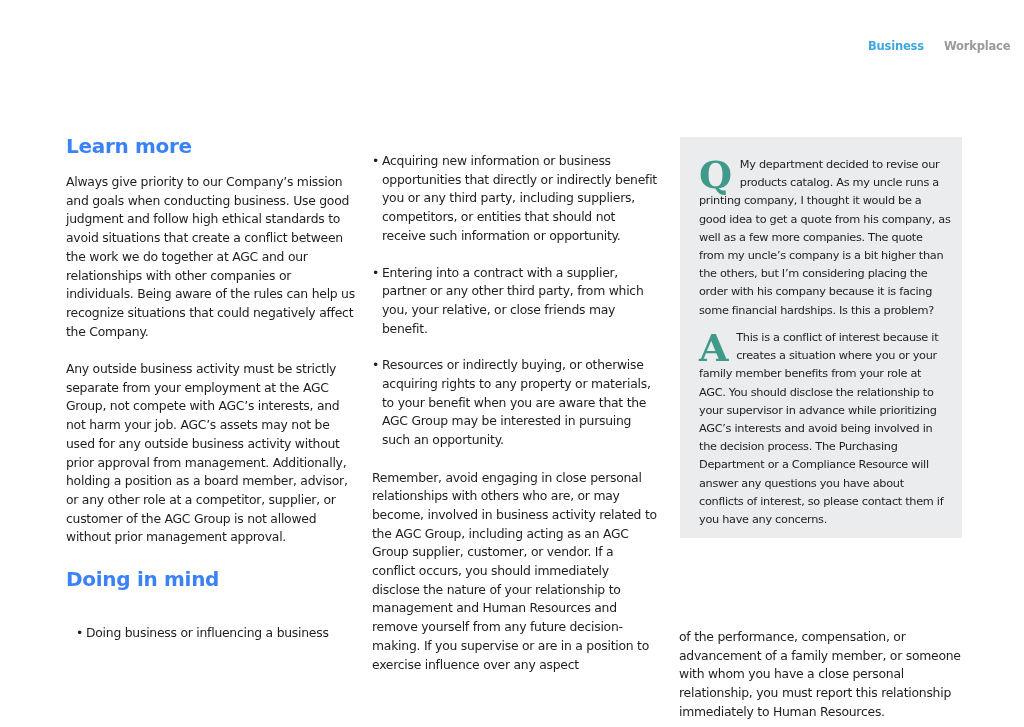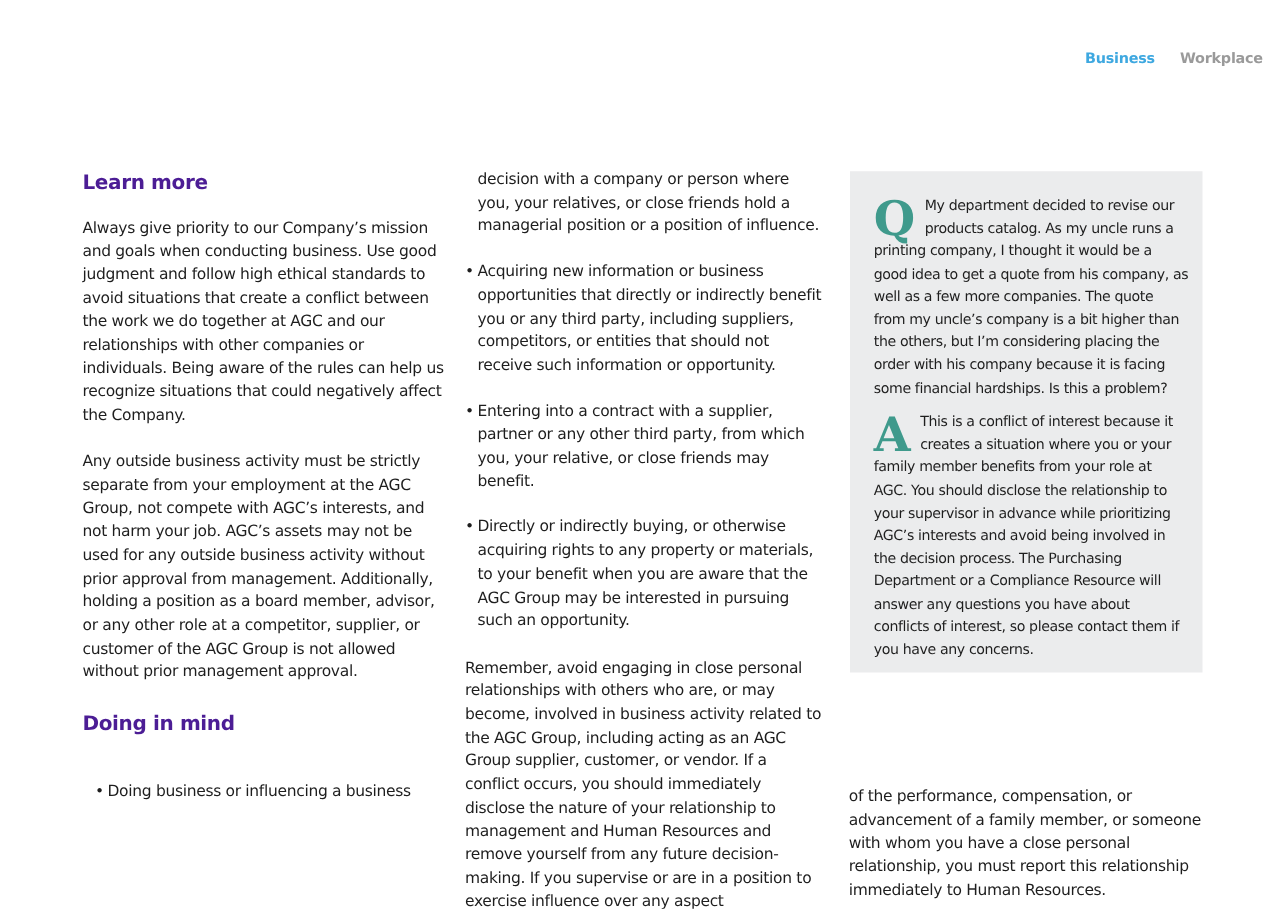--- a/index.html
+++ b/index.html
@@ -13,21 +13,21 @@
   .nav-workplace { left: 808px; color: #9a9a9a; }
   .nav-communities { left: 895px; color: #9a9a9a; }
   .page-number { position: absolute; left: 972px; top: 0px; font-size: 23px; color: #000000; }
 
   .col { position: absolute; font-size: 12.4px; line-height: 18.7px; letter-spacing: -0.25px; }
   .col p { margin: 0; }
   .col1 { left: 66px; top: 136px; width: 290px; }
   .col2 { left: 372px; top: 134px; width: 285px; }
   .col3 { left: 679px; top: 580px; width: 285px; margin-top: 48px; }
 
-  h2.section { color: #4c1d95; font-size: 16px; font-weight: bold; margin: 0; letter-spacing: -0.3px; line-height: 20px; }
+  h2.section { color: #3b82f6; font-size: 20px; font-weight: bold; margin: 0; letter-spacing: -0.3px; line-height: 20px; }
   .gap-title { height: 17px; }
   .gap-para { height: 18.7px; }
   .gap-section { height: 22px; }
 
   ul.bullets { list-style: none; margin: 0; padding: 0; }
   ul.bullets li { position: relative; padding-left: 10px; margin-top: 18px; }
   ul.bullets li::before { content: "\2022"; position: absolute; left: 0; top: 0; }
   .col1 ul.bullets li { margin-left: 10px; }
   .cont { padding-left: 10px; }
 
@@ -61,25 +61,24 @@
   <p>Any outside business activity must be strictly separate from your employment at the AGC Group, not compete with AGC’s interests, and not harm your job. AGC’s assets may not be used for any outside business activity without prior approval from management. Additionally, holding a position as a board member, advisor, or any other role at a competitor, supplier, or customer of the AGC Group is not allowed without prior management approval.</p>
   <div class="gap-section"></div>
   <h2 class="section">Doing in mind</h2>
   <div class="gap-title"></div>
   <ul class="bullets">
     <li>Doing business or influencing a business</li>
   </ul>
 </div>
 
 <div class="col col2">
-  <p class="cont">decision with a company or person where you, your relatives, or close friends hold a managerial position or a position of influence.</p>
   <ul class="bullets">
     <li>Acquiring new information or business opportunities that directly or indirectly benefit you or any third party, including suppliers, competitors, or entities that should not receive such information or opportunity.</li>
     <li>Entering into a contract with a supplier, partner or any other third party, from which you, your relative, or close friends may benefit.</li>
-    <li>Directly or indirectly buying, or otherwise acquiring rights to any property or materials, to your benefit when you are aware that the AGC Group may be interested in pursuing such an opportunity.</li>
+    <li>Resources or indirectly buying, or otherwise acquiring rights to any property or materials, to your benefit when you are aware that the AGC Group may be interested in pursuing such an opportunity.</li>
   </ul>
   <div class="gap-para"></div>
   <p>Remember, avoid engaging in close personal relationships with others who are, or may become, involved in business activity related to the AGC Group, including acting as an AGC Group supplier, customer, or vendor. If a conflict occurs, you should immediately disclose the nature of your relationship to management and Human Resources and remove yourself from any future decision-making. If you supervise or are in a position to exercise influence over any aspect</p>
 </div>
 
 <div class="qa-box">
   <div class="qa-block q-block">
     <span class="dropcap">Q</span>
     <span>My department decided to revise our products catalog. As my uncle runs a printing company, I thought it would be a good idea to get a quote from his company, as well as a few more companies. The quote from my uncle’s company is a bit higher than the others, but I’m considering placing the order with his company because it is facing some financial hardships. Is this a problem?</span>
   </div>

